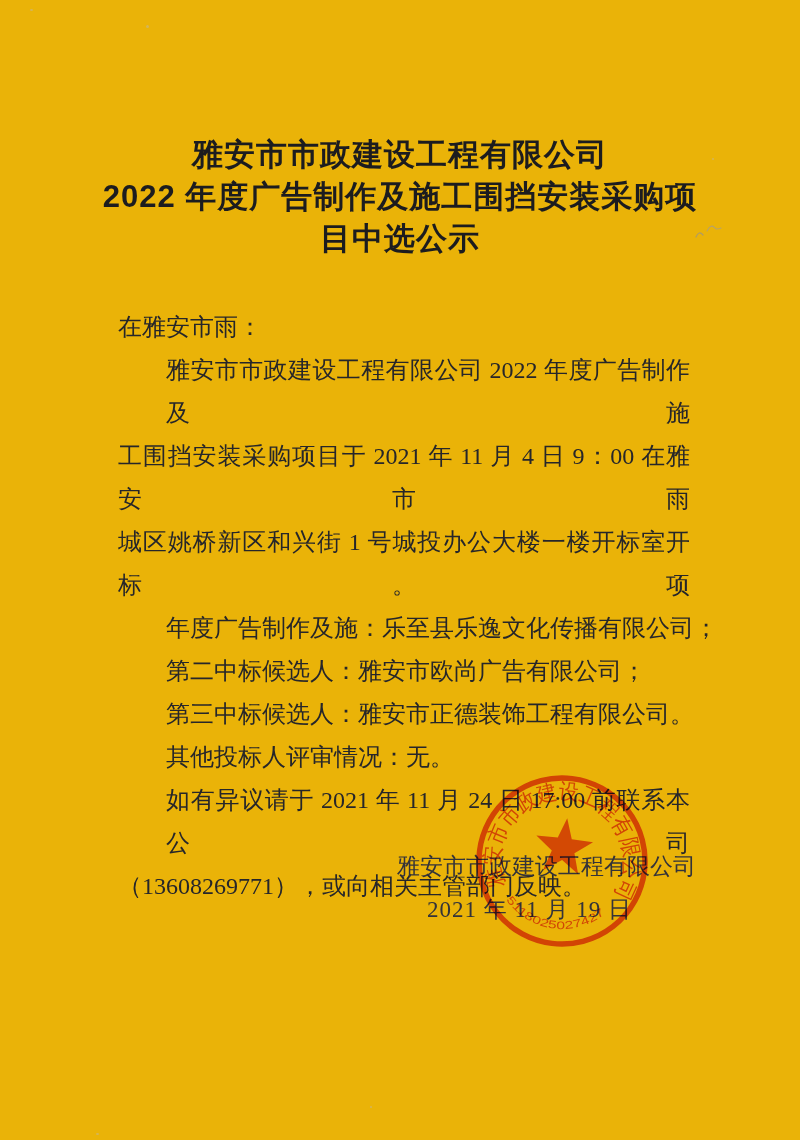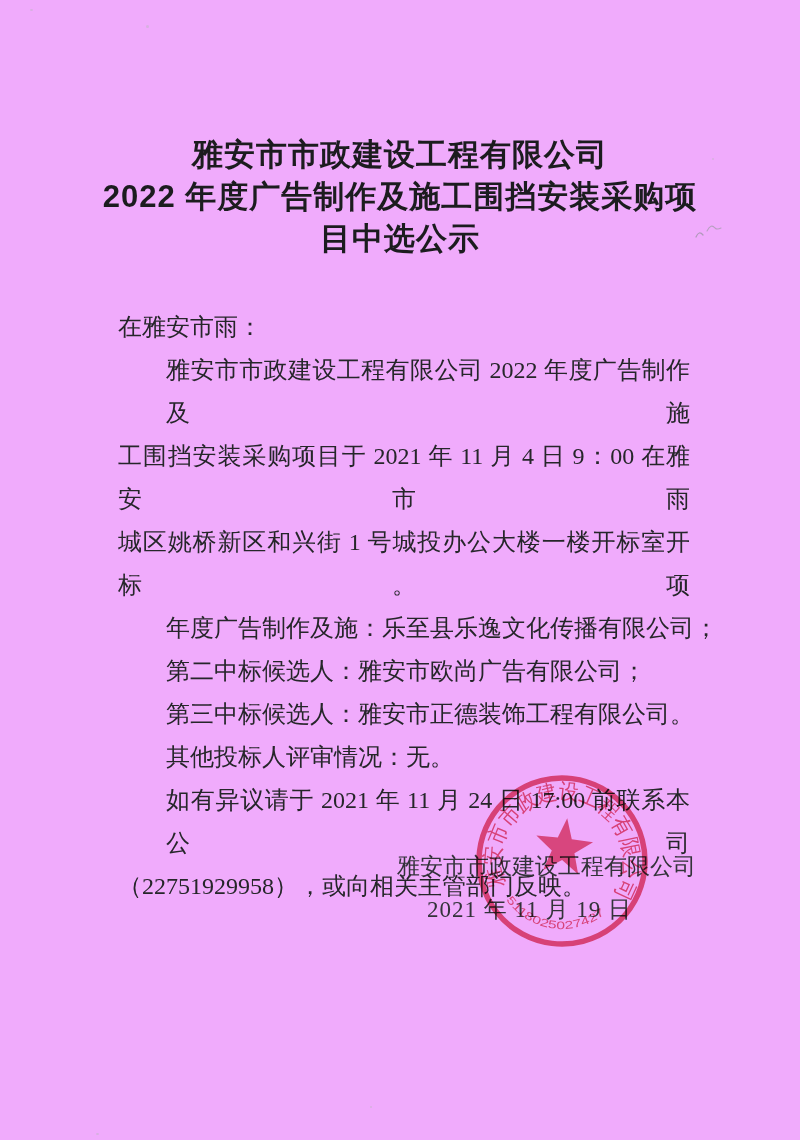--- a/index.html
+++ b/index.html
@@ -1,20 +1,20 @@
 <!DOCTYPE html>
 <html><head>
 <meta charset="utf-8">
 <style>
   html,body{margin:0;padding:0;background:#e9e9e9;}
   .page{
     position:relative;
     width:800px;height:1140px;
     margin:0 auto;
-    background:#f0abfc;
+    background:#eab308;
     overflow:hidden;
     font-family:"Liberation Serif","DejaVu Serif",serif;
     color:#26262a;
   }
   
   .doc-title{
     position:absolute;top:134px;left:56px;right:56px;
     text-align:center;
     font-family:"Liberation Sans","DejaVu Sans",sans-serif;
     font-weight:700;
@@ -73,21 +73,21 @@
   <div class="body-text">
     <div class="line">在雅安市雨：</div>
     <div class="line justify indent gap-top">雅安市市政建设工程有限公司 2022 年度广告制作及施</div>
     <div class="line justify">工围挡安装采购项目于 2021 年 11 月 4 日 9：00 在雅安市雨</div>
     <div class="line justify">城区姚桥新区和兴街 1 号城投办公大楼一楼开标室开标。项</div>
     <div class="line indent">年度广告制作及施：乐至县乐逸文化传播有限公司；</div>
     <div class="line indent">第二中标候选人：雅安市欧尚广告有限公司；</div>
     <div class="line indent">第三中标候选人：雅安市正德装饰工程有限公司。</div>
     <div class="line indent">其他投标人评审情况：无。</div>
     <div class="line justify indent">如有异议请于 2021 年 11 月 24 日 17:00 前联系本公司</div>
-    <div class="line">（22751929958），或向相关主管部门反映。</div>
+    <div class="line">（13608269771），或向相关主管部门反映。</div>
   </div>
 
   <div class="signature">
     <div class="sig-company">雅安市市政建设工程有限公司</div>
     <div class="sig-date">2021 年 11 月 19 日</div>
   </div>
 
   <svg class="seal" viewBox="0 0 220 220">
     <defs>
       <path id="sealArcTop" d="M 56.3 141 A 62 62 0 1 1 163.7 141" fill="none"></path>

